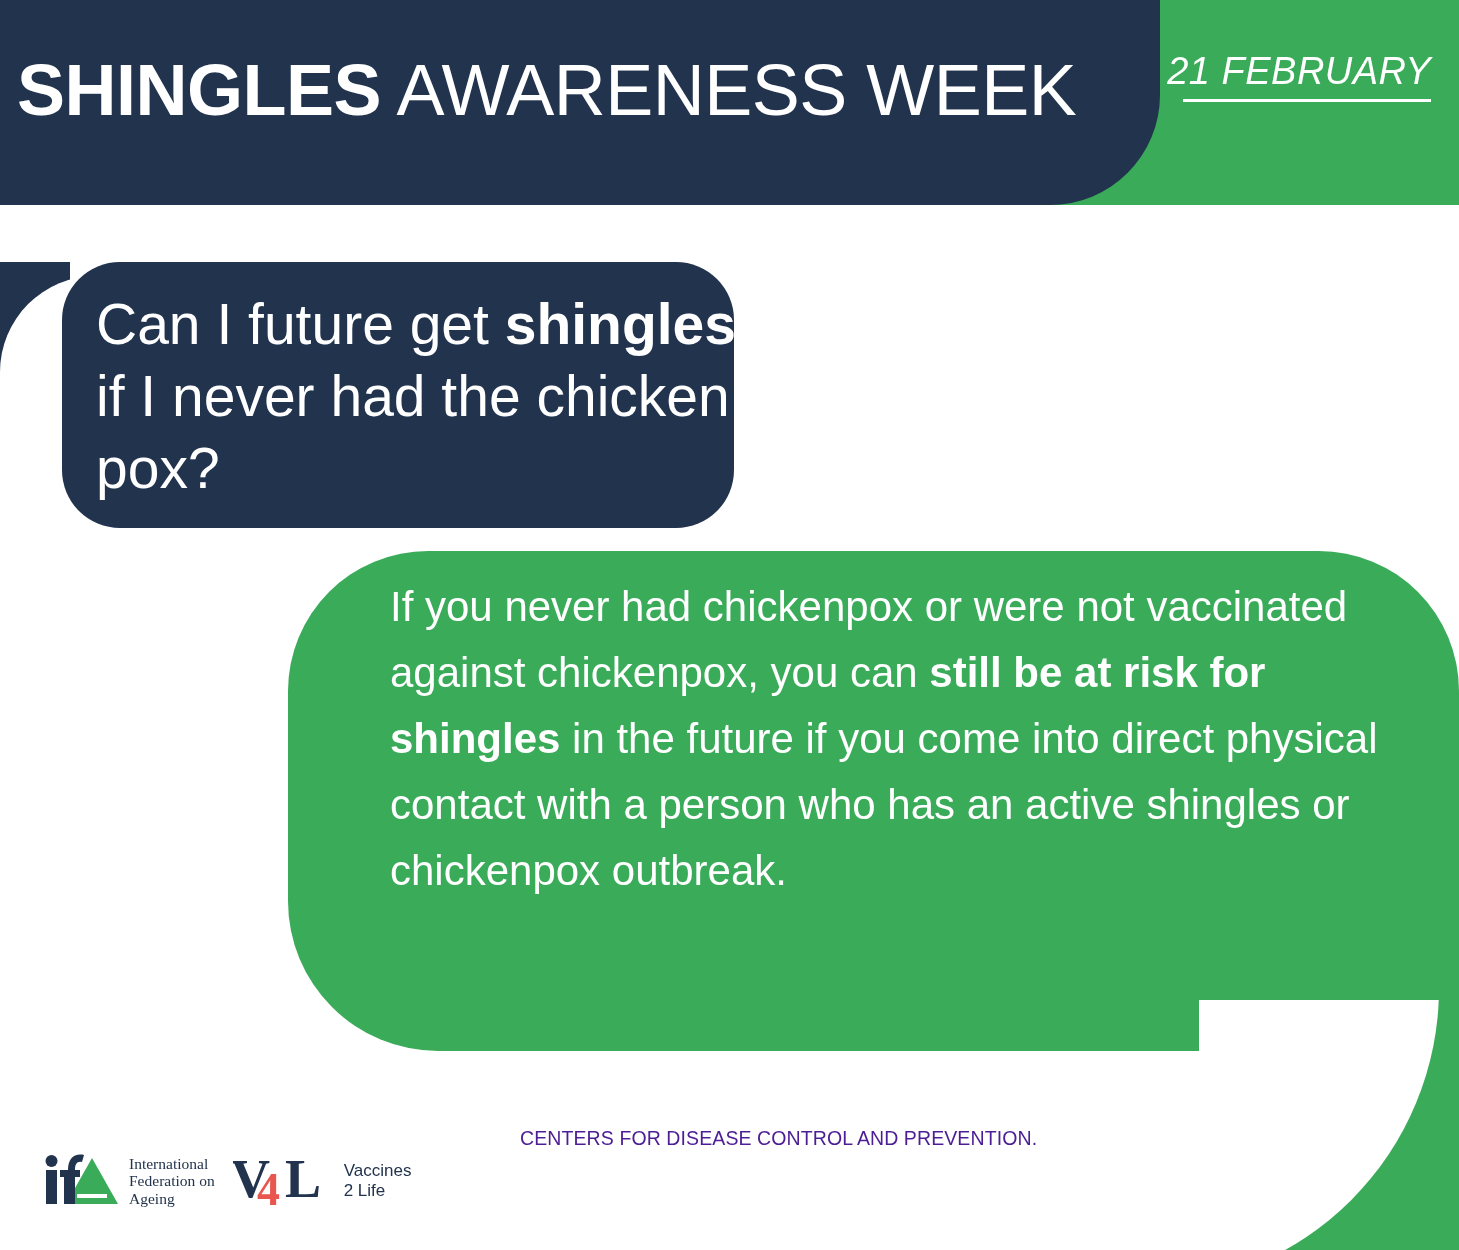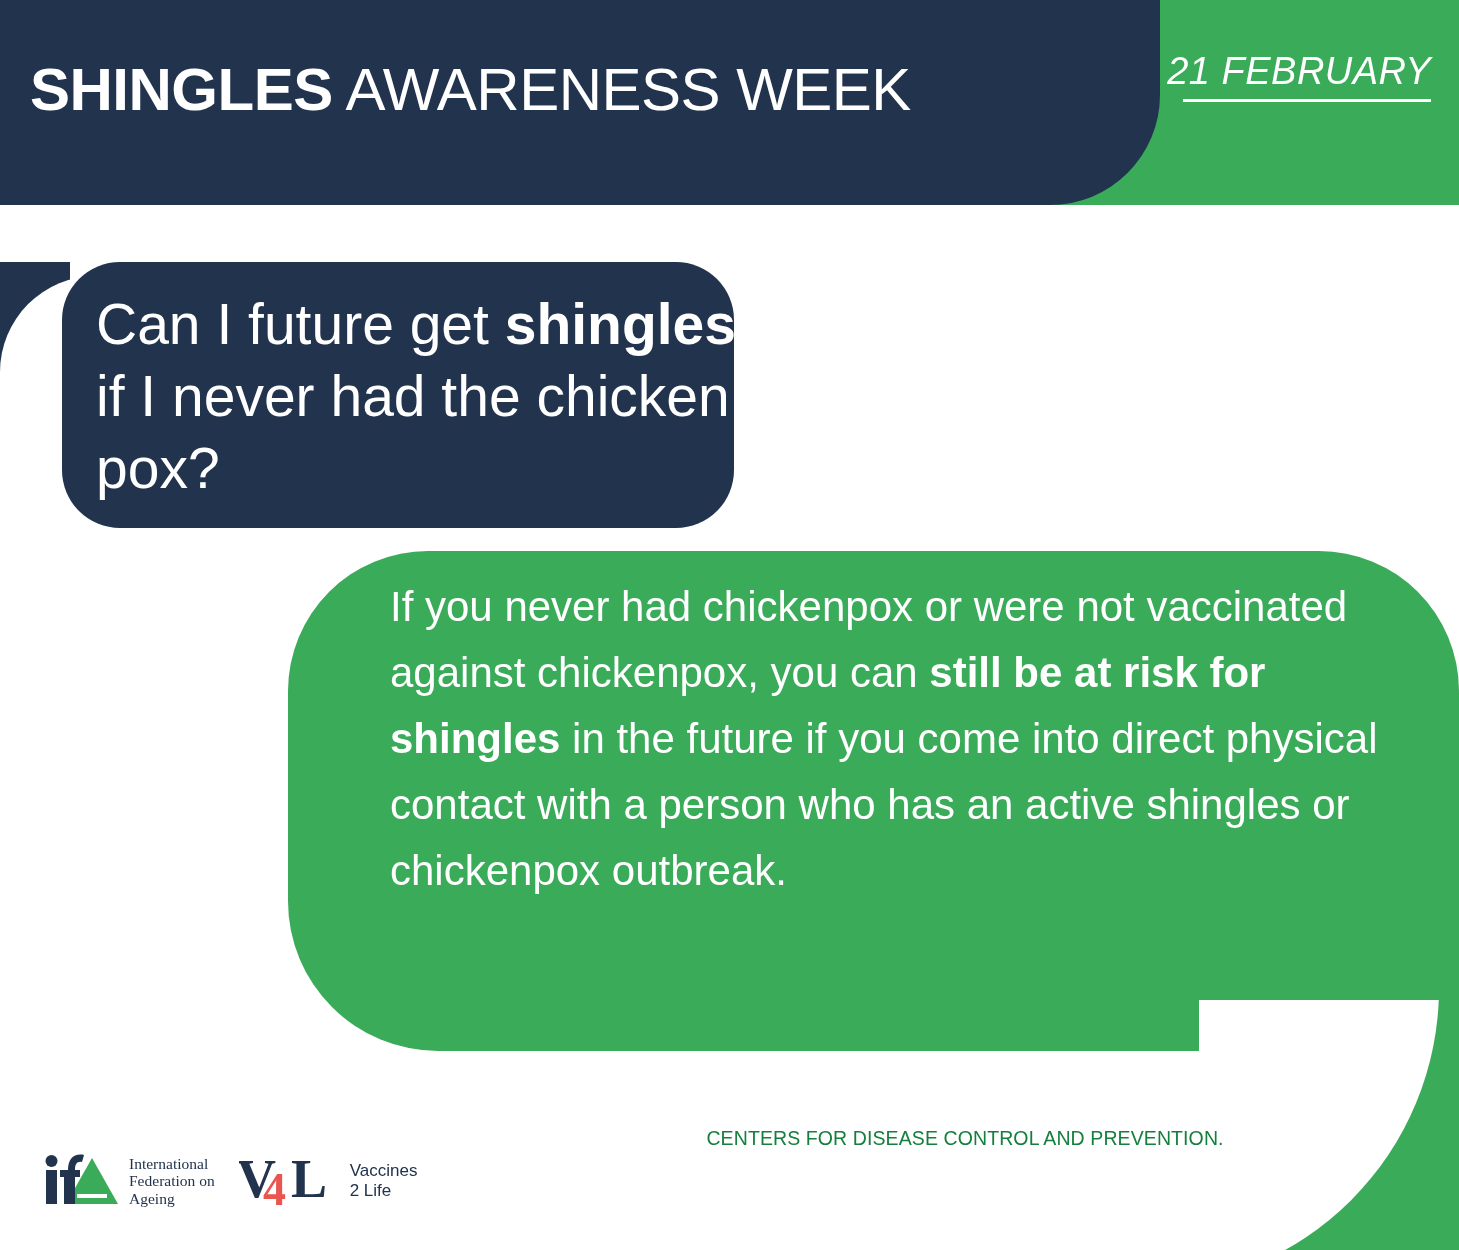--- a/index.html
+++ b/index.html
@@ -27,24 +27,24 @@
   .header-navy{
     position:absolute;
     left:-40px; top:0;
     width:1200px; height:205px;
     background:#22334d;
     border-top-right-radius:0px;
     border-bottom-right-radius:110px;
   }
   .header-title{
     position:absolute;
-    left:30px; top:44px;
+    left:17px; top:44px;
     width:1100px;
     color:#ffffff;
-    font-size:60px;
+    font-size:72px;
     line-height:92px;
     letter-spacing:-0.5px;
     white-space:nowrap;
     font-weight:400;
   }
   .header-title .bold{ font-weight:700; }
 
   .header-dates{
     position:absolute;
     right:28px; top:46px;
@@ -132,33 +132,33 @@
     line-height:66px;
     font-weight:400;
   }
   .a-text .bold{ font-weight:700; }
 
   
   .citation{
     position:absolute;
     left:520px; top:1124px;
     width:890px;
-    text-align:center;
-    color:#15803d;
+    text-align:left;
+    color:#4c1d95;
     font-size:19.5px;
     line-height:28px;
     letter-spacing:0.1px;
   }
 
   .logos{
     position:absolute;
     left:44px; top:1152px;
     display:flex;
     align-items:center;
-    gap:24px;
+    gap:18px;
   }
   .logo{ display:flex; align-items:center; gap:9px; }
 
   .ifa-mark{ position:relative; width:76px; height:58px; }
   .ifa-word{
     font-family:"Liberation Serif", serif;
     color:#22334d;
     font-size:15.5px;
     line-height:17.5px;
     font-weight:400;

